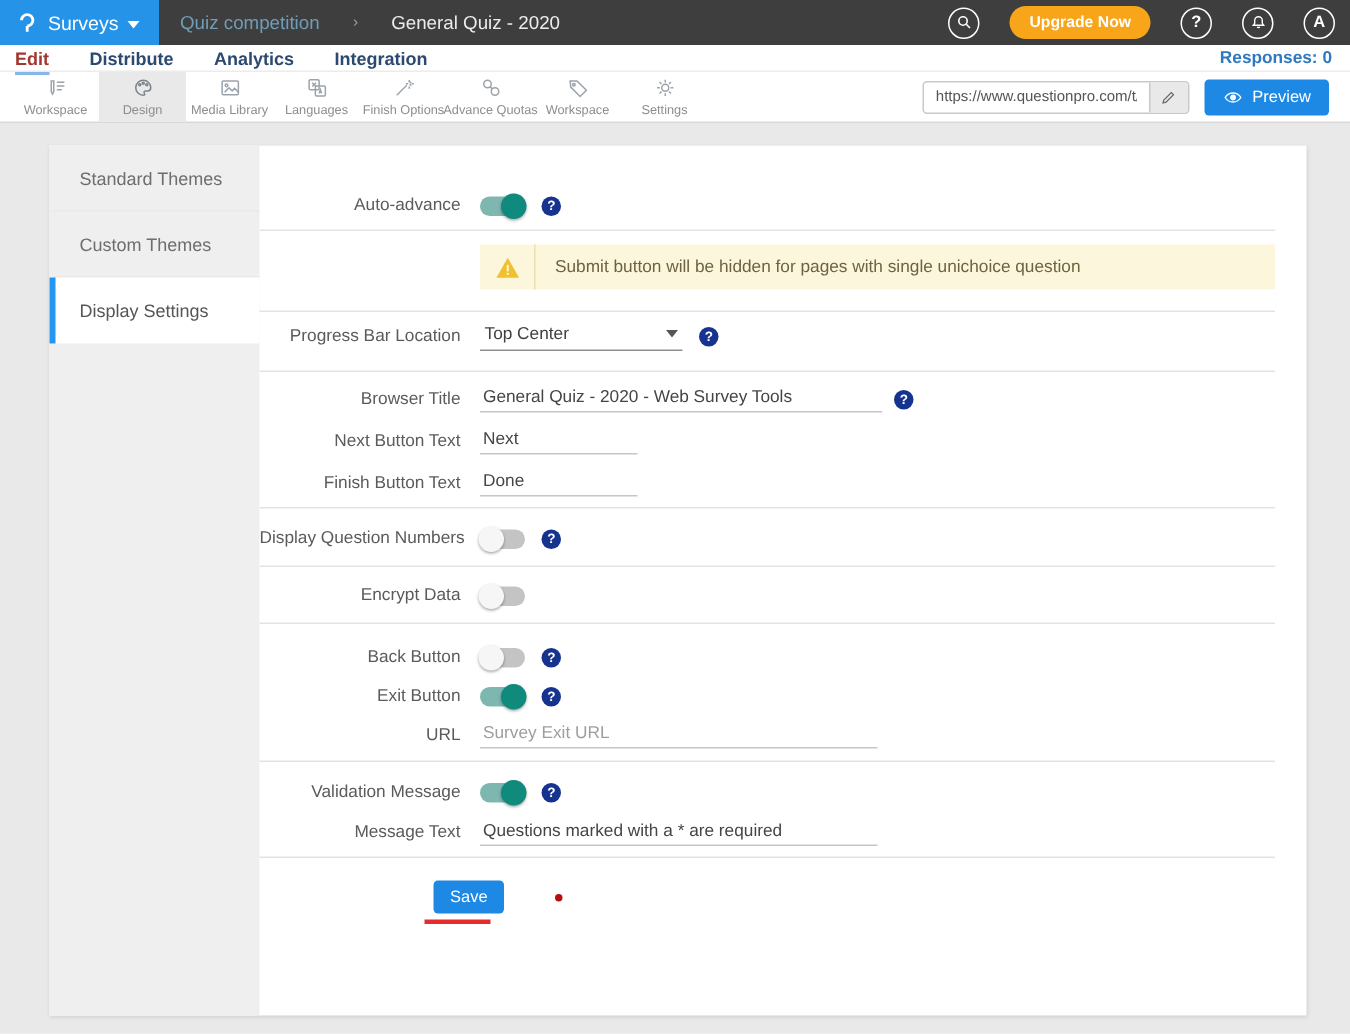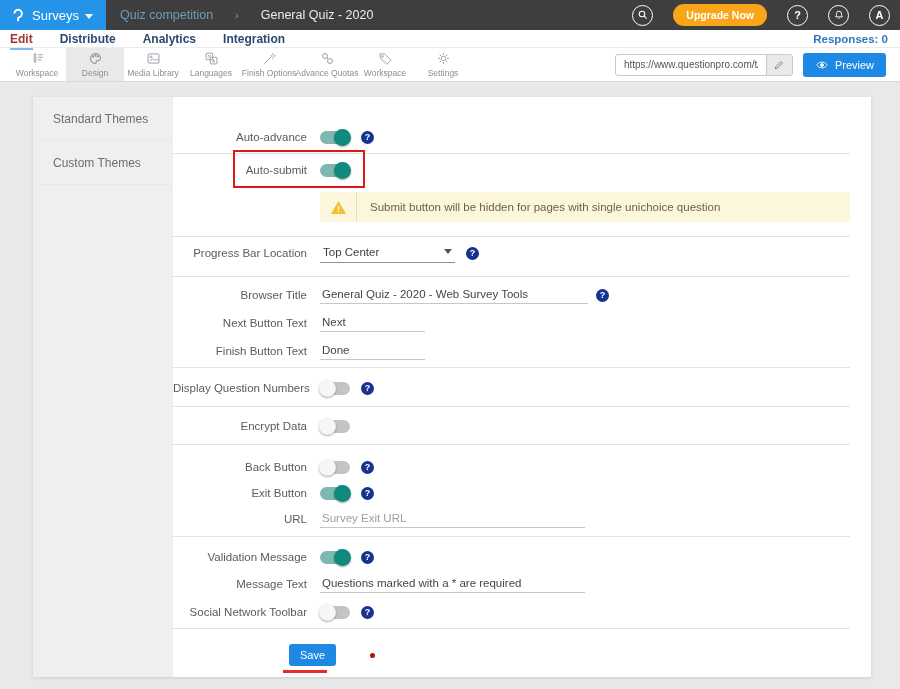--- a/index.html
+++ b/index.html
@@ -237,41 +237,35 @@
     </button>
   </div>
 </div>
 
 <div class="page">
   <div class="panel">
 
     <div class="sidebar">
       <div class="side-item">Standard Themes</div>
       <div class="side-item">Custom Themes</div>
+      <div class="side-item active">Display Settings</div>
     </div>
 
     <div class="content">
 
       <div class="row" style="margin-top:27px;">
         <span class="flabel">Auto-advance</span>
         <span class="toggle on">
             <span class="knob"></span>
           </span>
         <span class="help"></span>
       </div>
 
       <div class="sep" style="margin-top:3px;"></div>
 
-      <div class="row" style="margin-top:3px;">
-        <span class="flabel">Auto-submit</span>
-        <span class="toggle on">
-            <span class="knob"></span>
-          </span>
-        <span class="annotation-box"></span>
-      </div>
 
       <div class="warning" style="margin-top:9px;">
         <span class="warn-icon-box">
           <svg viewBox="0 0 18 18" width="17" height="17">
               <path d="M9 2L17 16H1z" fill="#f0c02e"></path>
               <rect x="8.3" y="7" width="1.4" height="4.6" fill="#fcf6dd"></rect>
               <rect x="8.3" y="12.6" width="1.4" height="1.5" fill="#fcf6dd"></rect>
             </svg>
         </span>
         <span class="warn-divider"></span>
@@ -357,27 +351,20 @@
             <span class="knob"></span>
           </span>
         <span class="help"></span>
       </div>
 
       <div class="row" style="margin-top:1px;">
         <span class="flabel">Message Text</span>
         <input class="uinput" style="width: 265px;" value="Questions marked with a * are required">
       </div>
 
-      <div class="row" style="margin-top:2px;">
-        <span class="flabel">Social Network Toolbar</span>
-        <span class="toggle">
-            <span class="knob"></span>
-          </span>
-        <span class="help"></span>
-      </div>
 
       <div class="sep" style="margin-top:3px;"></div>
 
       <div class="row" style="margin-top:14px; height:24px;">
         <button class="save-btn" style="margin-left:116px;">
           <span>Save</span>
           <span class="save-underline"></span>
         </button>
         <span class="red-dot"></span>
       </div>

